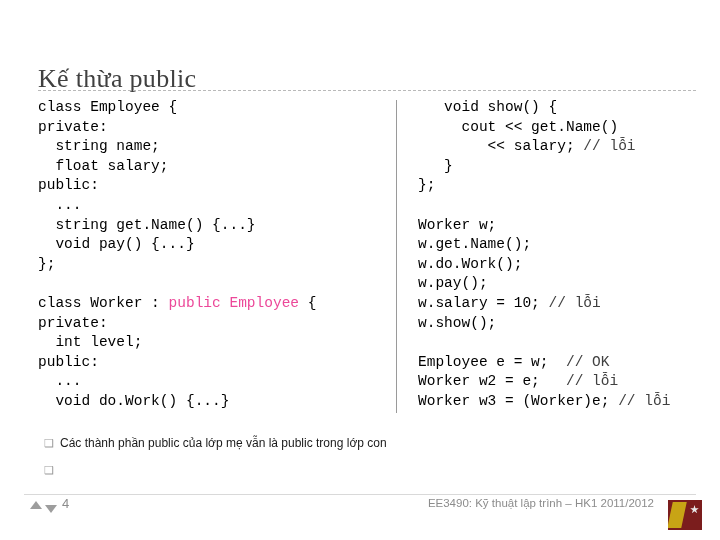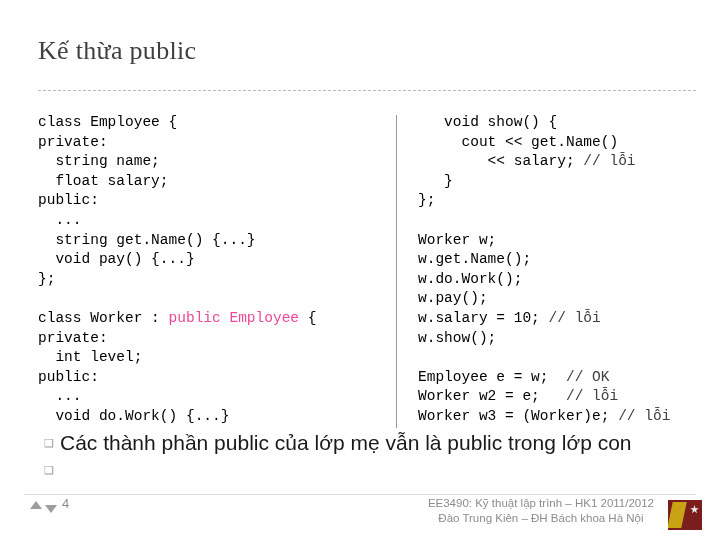--- a/index.html
+++ b/index.html
@@ -15,40 +15,40 @@
   }
   .slide {
     position: relative;
     width: 720px;
     height: 540px;
     box-sizing: border-box;
   }
   .title {
     position: absolute;
     left: 38px;
-    top: 36px;
+    top: 64px;
     font-size: 26px;
     color: #404040;
     font-family: "Liberation Serif", serif;
     letter-spacing: 0.3px;
     white-space: nowrap;
     text-align: center;
   }
   .title-rule {
     position: absolute;
     left: 38px;
     right: 24px;
     top: 90px;
     border-top: 1px dashed #b9b9b9;
     height: 0;
   }
   .code-area {
     position: absolute;
     left: 38px;
-    top: 113px;
+    top: 98px;
     width: 650px;
     height: 320px;
   }
   .col {
     position: absolute;
     top: 0;
     font-family: "Liberation Mono", monospace;
     font-size: 14.5px;
     line-height: 19.6px;
     color: #000000;
@@ -89,21 +89,21 @@
   }
   .bullet-marker {
     width: 22px;
     flex: 0 0 22px;
     color: #9a9a9a;
     font-size: 11px;
     line-height: 22px;
     text-align: center;
   }
   .bullet-text {
-    font-size: 21px;
+    font-size: 12px;
     color: #1a1a1a;
     line-height: 22px;
     font-family: "Liberation Sans", sans-serif;
   }
   .footer {
     position: absolute;
     left: 0;
     bottom: 0;
     width: 720px;
     height: 46px;
@@ -139,21 +139,21 @@
     position: absolute;
     left: 62px;
     top: 2px;
     font-size: 13px;
     color: #8c8c8c;
   }
   .footer-text {
     position: absolute;
     right: 66px;
     top: 2px;
-    text-align: center;
+    text-align: left;
     font-size: 11.5px;
     color: #8c8c8c;
     line-height: 15px;
   }
   .logo {
     position: absolute;
     right: 18px;
     top: 6px;
     width: 34px;
     height: 30px;
@@ -211,18 +211,17 @@
       <div style="display:flex;flex-direction:column;">
         <div class="arrow arrow-up"></div>
       </div>
       <div style="display:flex;flex-direction:column;">
         <div class="arrow arrow-down"></div>
       </div>
     </div>
     <div class="slide-num">4</div>
     <div class="footer-text">
       <div>EE3490: Kỹ thuật lập trình – HK1 2011/2012</div>
-      <div>Đào Trung Kiên – ĐH Bách khoa Hà Nội</div>
     </div>
     <div class="logo"></div>
   </div>
 
 </div>
 
 </body></html>

